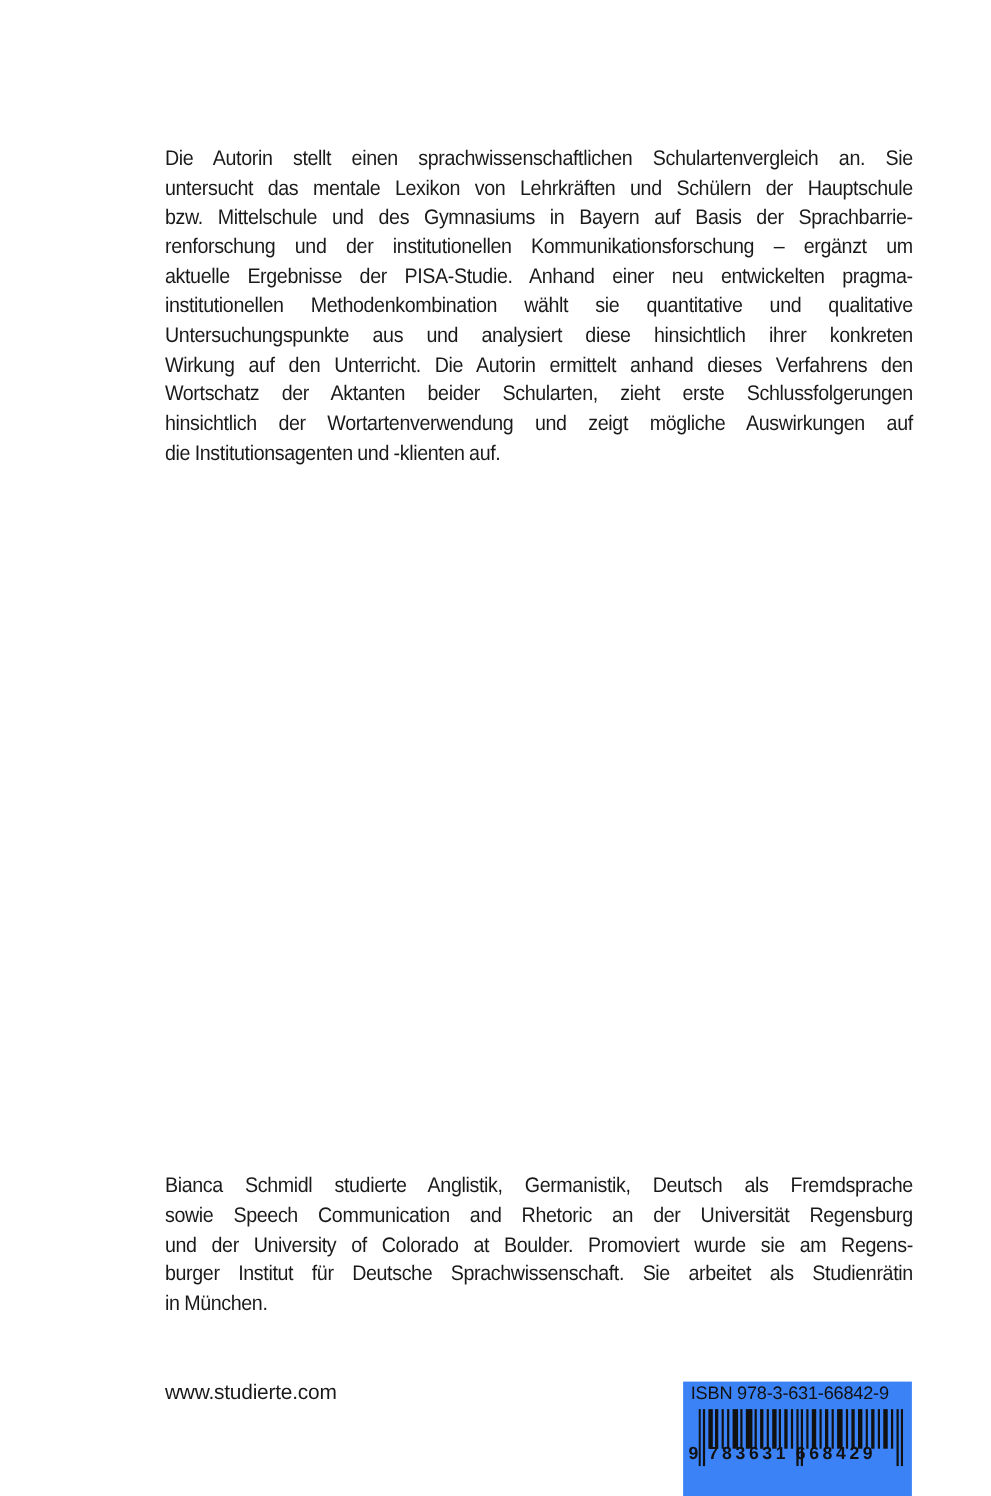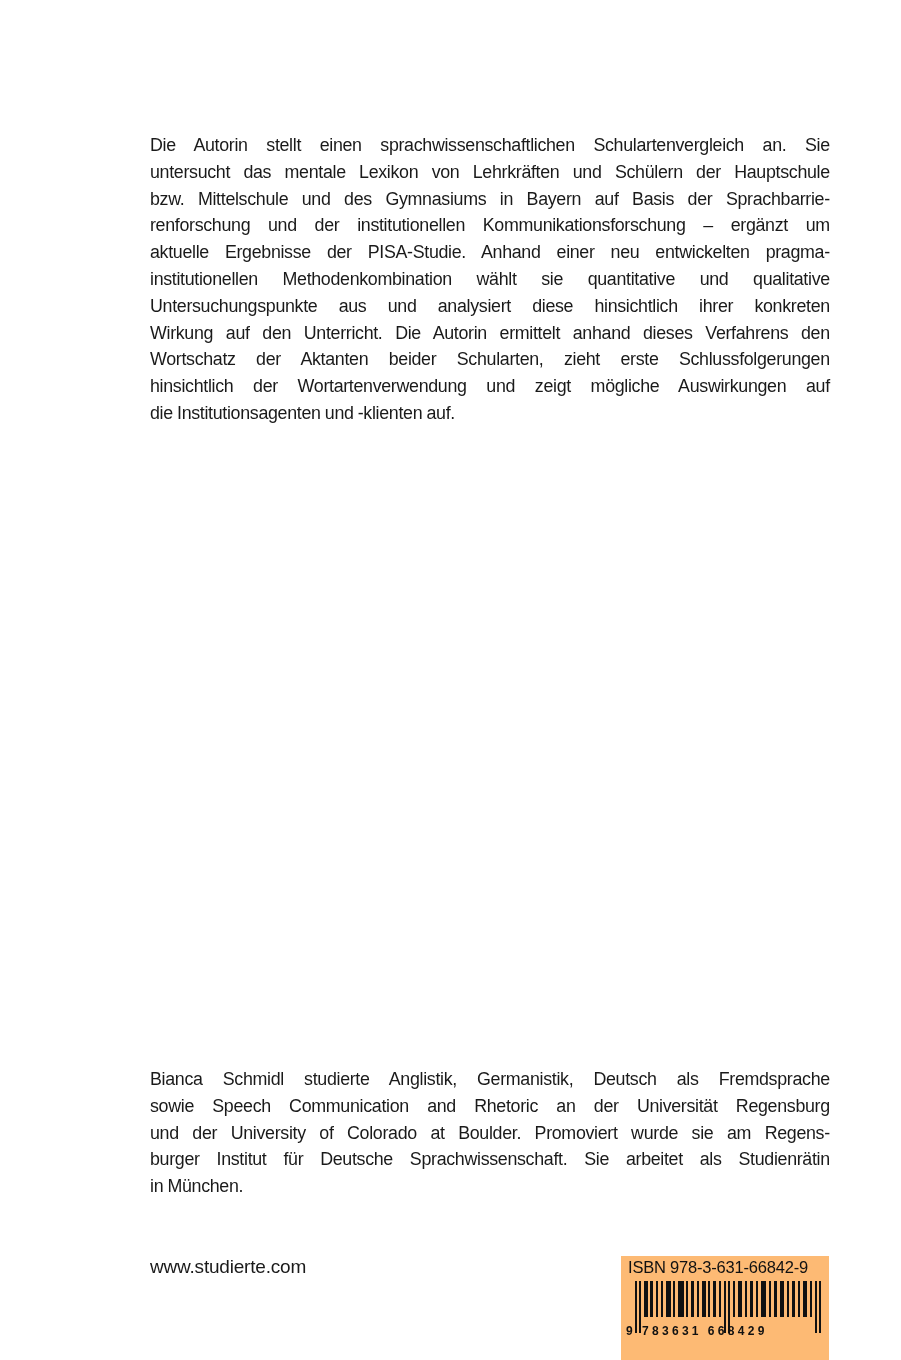--- a/index.html
+++ b/index.html
@@ -16,27 +16,27 @@
   }
   .para .line { display: block; text-align: justify; text-align-last: justify; white-space: nowrap; }
   .para .line.last { text-align-last: left; }
   #blurb { top: 132px; }
   #bio { top: 1066px; }
   #url {
     position: absolute; left: 150px; top: 1256px; font-size: 19px; letter-spacing: -0.2px;
   }
   #isbn-box {
     position: absolute; left: 621px; top: 1256px; width: 208px; height: 104px;
-    background: #fdba74;
+    background: #3b82f6;
   }
   #isbn-text {
     position: absolute; left: 7px; top: 2px; font-size: 16.5px; color: #111; letter-spacing: -0.2px; white-space: nowrap;
   }
   #barcode { position: absolute; left: 14px; top: 25px; }
-  #barcode-digits { position: absolute; left: 5px; top: 57px; font-size: 12px; font-weight: bold; color:#111; letter-spacing: 3.3px; white-space: nowrap; margin-top: 11px; }
+  #barcode-digits { position: absolute; left: 5px; top: 57px; font-size: 16px; font-weight: bold; color:#111; letter-spacing: 3.3px; white-space: nowrap; }
   #barcode-digits .gap { display:inline-block; width: 6px; }
 </style>
 </head>
 <body>
 
 <div id="blurb" class="para">
   <span class="line">Die Autorin stellt einen sprachwissenschaftlichen Schulartenvergleich an. Sie</span>
   <span class="line">untersucht das mentale Lexikon von Lehrkräften und Schülern der Hauptschule</span>
   <span class="line">bzw. Mittelschule und des Gymnasiums in Bayern auf Basis der Sprachbarrie-</span>
   <span class="line">renforschung und der institutionellen Kommunikationsforschung – ergänzt um</span>

